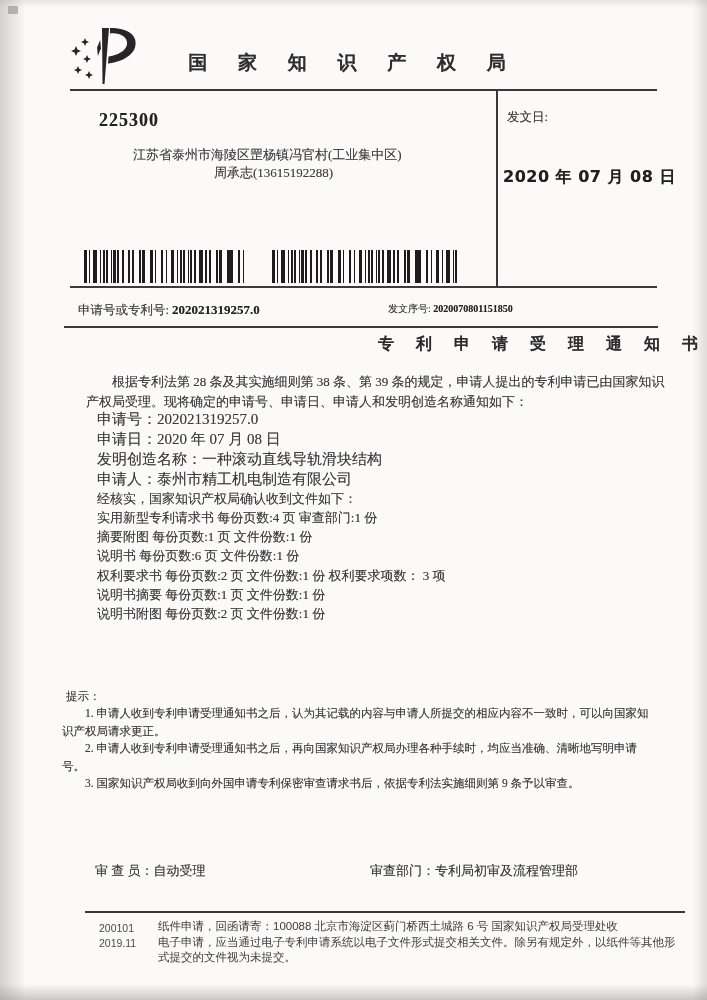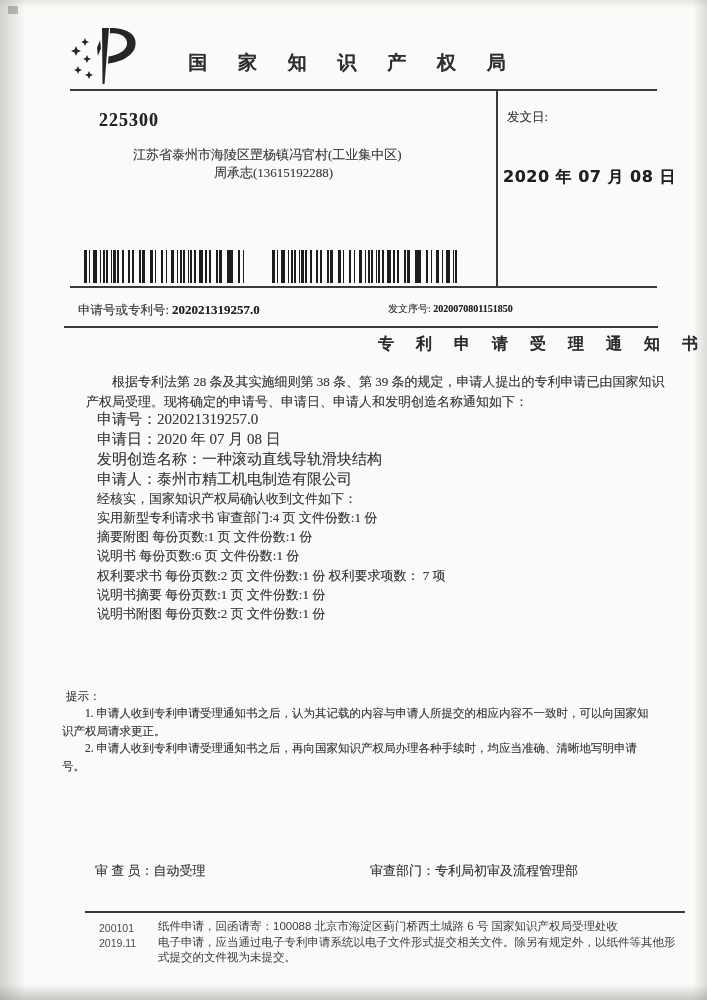--- a/index.html
+++ b/index.html
@@ -130,32 +130,33 @@
 
   <div class="abs fields cn fuzz">
     <div><span>申请号：</span><span>202021319257.0</span></div>
     <div><span>申请日：</span><span>2020 年 07 月 08 日</span></div>
     <div><span>发明创造名称：</span><span>一种滚动直线导轨滑块结构</span></div>
     <div><span>申请人：</span><span>泰州市精工机电制造有限公司</span></div>
   </div>
 
   <div class="abs recv-head cn fuzz">经核实，国家知识产权局确认收到文件如下：</div>
   <div class="abs docs cn fuzz">
-    <div>实用新型专利请求书 审查部门:4 页  文件份数:1 份</div>
+    <div>实用新型专利请求书 每份页数:4 页  审查部门:1 份</div>
     <div>摘要附图 每份页数:1 页  文件份数:1 份</div>
     <div>说明书 每份页数:6 页  文件份数:1 份</div>
-    <div>权利要求书 每份页数:2 页 文件份数:1 份 权利要求项数：  7 项</div>
+    <div>权利要求书 每份页数:2 页 文件份数:1 份 权利要求项数：  3 项</div>
     <div>说明书摘要 每份页数:1 页 文件份数:1 份</div>
     <div>说明书附图 每份页数:2 页  文件份数:1 份</div>
   </div>
 
   <div class="abs notes-head cn fuzz">提示：</div>
   <div class="abs notes cn fuzz">
     <p>1. 申请人收到专利申请受理通知书之后，认为其记载的内容与申请人所提交的相应内容不一致时，可以向国家知识产权局请求更正。</p>
     <p>2. 申请人收到专利申请受理通知书之后，再向国家知识产权局办理各种手续时，均应当准确、清晰地写明申请号。</p>
+    <p>3. 国家知识产权局收到向外国申请专利保密审查请求书后，依据专利法实施细则第 9 条予以审查。</p>
   </div>
 
   <div class="abs signoff-ex cn fuzz">
     <span>审 查 员：</span><span>自动受理</span>
   </div>
   <div class="abs signoff-dept cn fuzz">
     <span>审查部门：</span><span>专利局初审及流程管理部</span>
   </div>
 
   <div class="rule" style="top:911px;left:85px;width:600px;height:1.5px;"></div>

